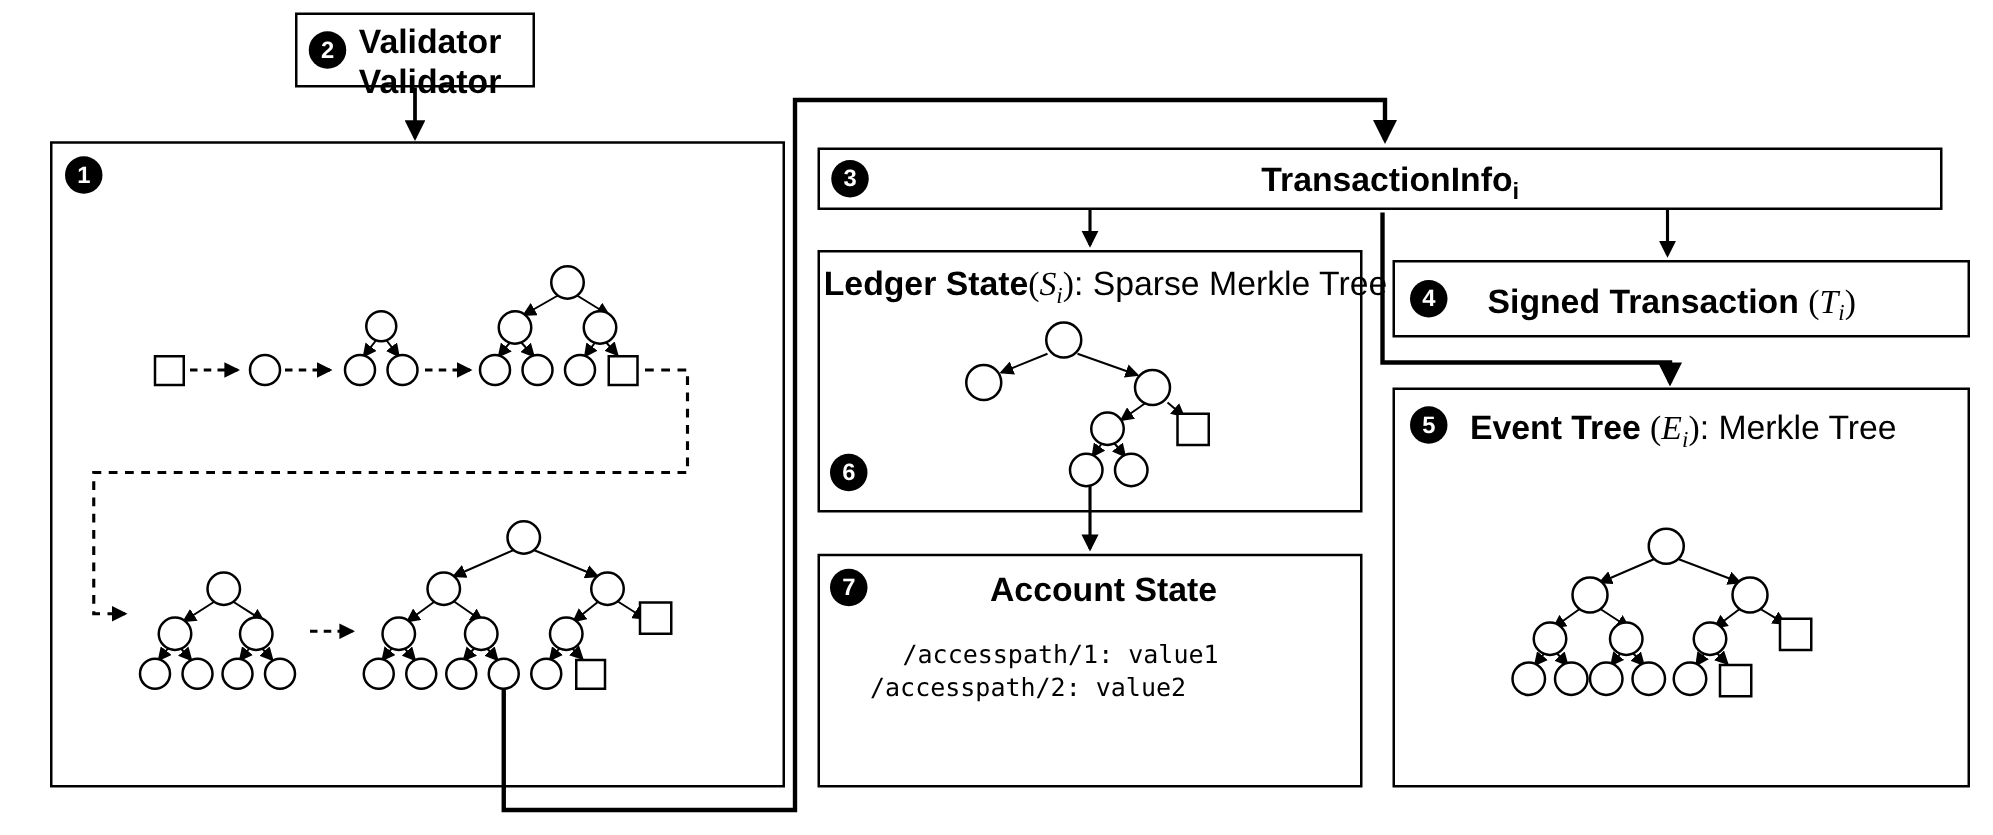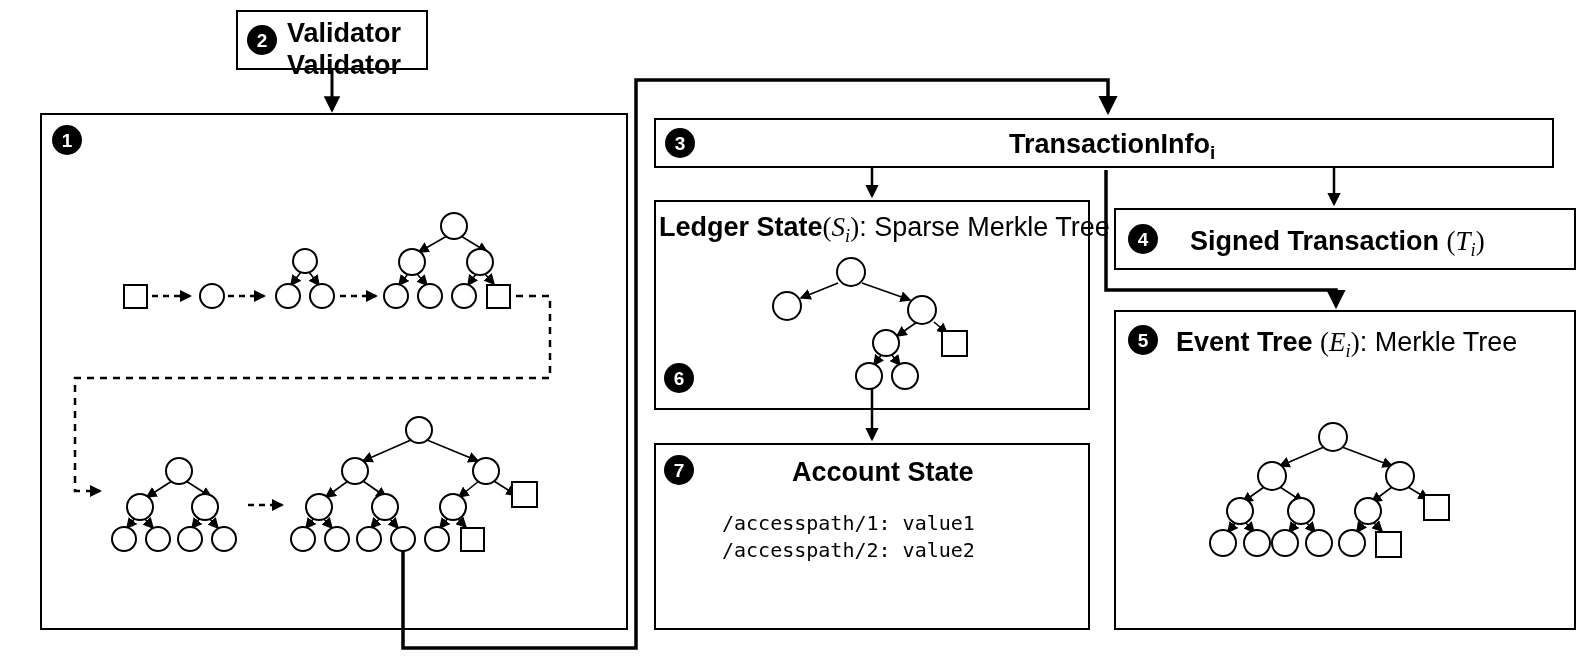--- a/index.html
+++ b/index.html
@@ -135,21 +135,21 @@
 
   <div class="ttl" style="left:1190px; top:226px;">
     <b>Signed Transaction</b>&nbsp;<span class="mathp">(</span><span class="mathv">T</span><span class="sub">i</span><span class="mathp">)</span>
   </div>
 
   <div class="ttl" style="left:792px; top:457px; font-weight:bold;">
     <span>Account State</span>
   </div>
 
   <div class="mono" style="left:722px; top:508px;">/accesspath/1: value1</div>
-  <div class="mono" style="left:722px; top:535px;">/accesspath/2: value2</div>
+  <div class="mono" style="left:696px; top:535px;">/accesspath/2: value2</div>
 
   <svg class="layer" viewBox="0 0 1594 668" xmlns="http://www.w3.org/2000/svg">
     <defs>
       <marker id="ah" markerWidth="7" markerHeight="7" refX="6" refY="3.5" orient="auto" markerUnits="strokeWidth">
         <path d="M0,0 L7,3.5 L0,7 z" fill="#000"></path>
       </marker>
       <marker id="ahbig" markerWidth="5.5" markerHeight="5.5" refX="4.6" refY="2.75" orient="auto" markerUnits="strokeWidth">
         <path d="M0,0 L5.5,2.75 L0,5.5 z" fill="#000"></path>
       </marker>
       <marker id="ahdash" markerWidth="5" markerHeight="5" refX="4.2" refY="2.5" orient="auto" markerUnits="strokeWidth">

